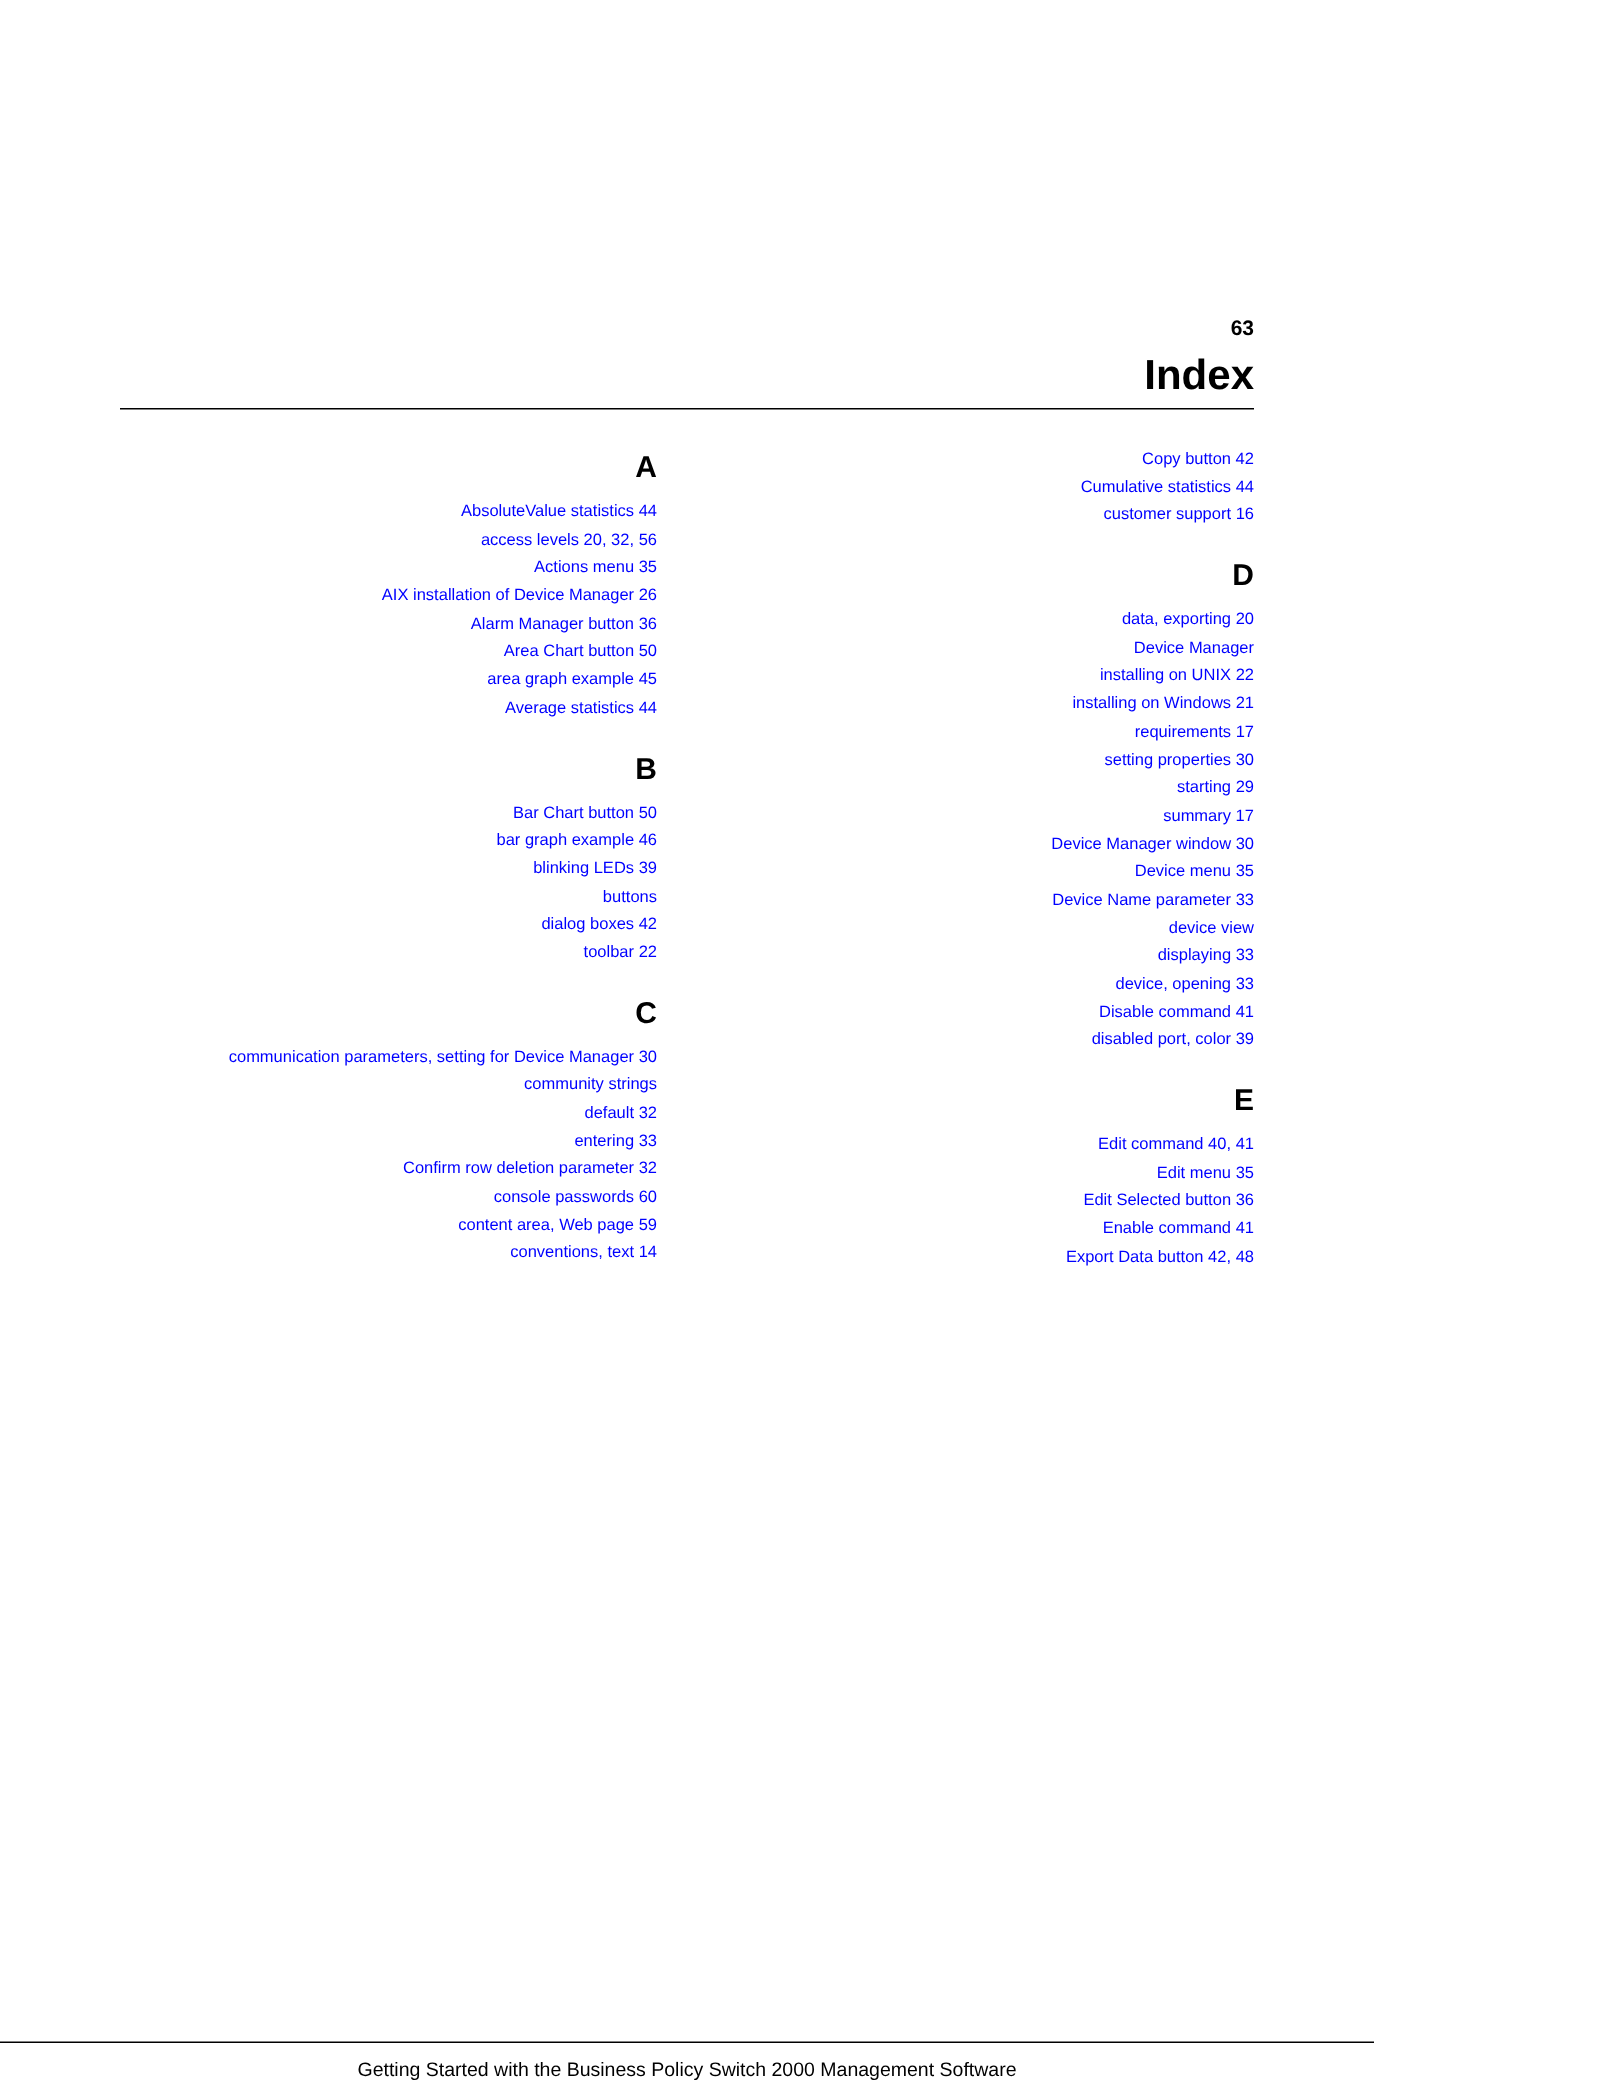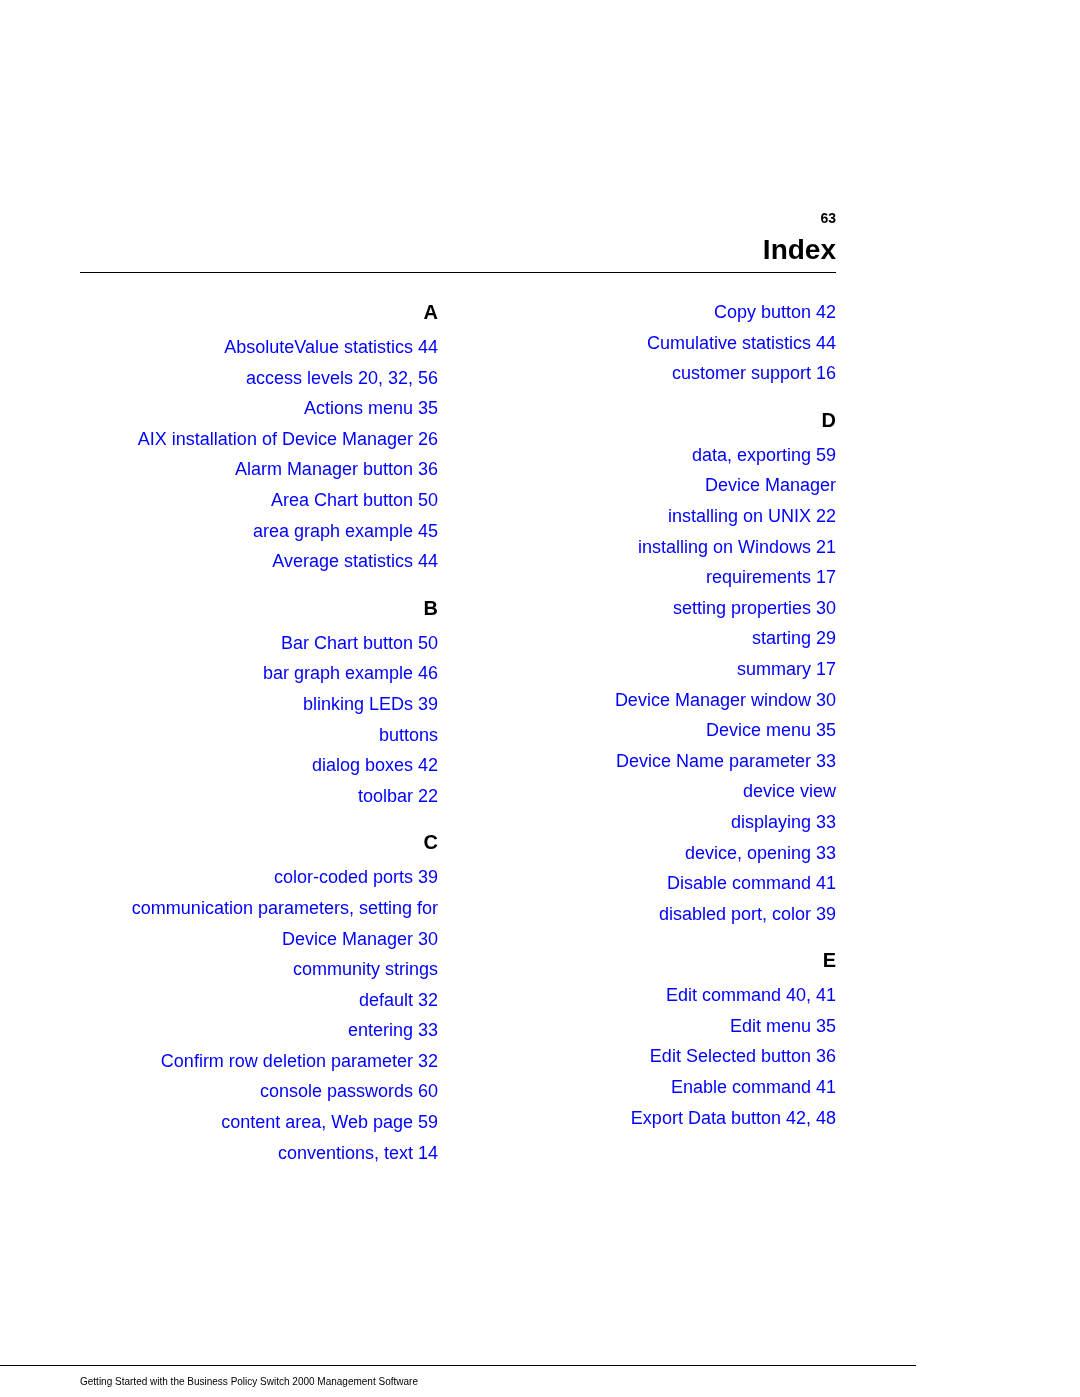--- a/index.html
+++ b/index.html
@@ -56,35 +56,36 @@
     }
     .section-letter {
       font-size: 20px;
       font-weight: bold;
       color: #000;
       margin-bottom: 8px;
       margin-top: 4px;
     }
     .index-entry {
       color: #00f;
-      font-size: 18px;
+      font-size: 11px;
       line-height: 1.7;
       display: block;
       text-decoration: none;
     }
     .index-entry.sub {
       padding-left: 24px;
     }
     .index-section {
       margin-bottom: 20px;
     }
     .footer {
       border-top: 1px solid #000;
-      padding: 10px 80px;
-      font-size: 10px;
+      padding: 10px 64px;
+      text-align: center;
+      font-size: 13px;
       color: #000;
       margin-top: auto;
     }
   </style>
 </head>
 <body>
 
 <div class="page">
   <div class="top-spacer"></div>
   <div class="page-number">
@@ -110,40 +111,39 @@
             <div class="section-letter">B</div>
             <a class="index-entry" href="#">Bar Chart button 50</a>
             <a class="index-entry" href="#">bar graph example 46</a>
             <a class="index-entry" href="#">blinking LEDs 39</a>
             <a class="index-entry" href="#">buttons</a>
             <a class="index-entry sub" href="#">dialog boxes 42</a>
             <a class="index-entry sub" href="#">toolbar 22</a>
           </div>
           <div class="index-section">
             <div class="section-letter">C</div>
-            <a class="index-entry" href="#">color-coded ports 39</a>
             <a class="index-entry" href="#">communication parameters, setting for Device Manager 30</a>
             <a class="index-entry" href="#">community strings</a>
             <a class="index-entry sub" href="#">default 32</a>
             <a class="index-entry sub" href="#">entering 33</a>
             <a class="index-entry" href="#">Confirm row deletion parameter 32</a>
             <a class="index-entry" href="#">console passwords 60</a>
             <a class="index-entry" href="#">content area, Web page 59</a>
             <a class="index-entry" href="#">conventions, text 14</a>
           </div>
         </div>
       <div class="col" id="right-col">
           <div class="index-section">
             <a class="index-entry" href="#">Copy button 42</a>
             <a class="index-entry" href="#">Cumulative statistics 44</a>
             <a class="index-entry" href="#">customer support 16</a>
           </div>
           <div class="index-section">
             <div class="section-letter">D</div>
-            <a class="index-entry" href="#">data, exporting 59</a>
+            <a class="index-entry" href="#">data, exporting 20</a>
             <a class="index-entry" href="#">Device Manager</a>
             <a class="index-entry sub" href="#">installing on UNIX 22</a>
             <a class="index-entry sub" href="#">installing on Windows 21</a>
             <a class="index-entry sub" href="#">requirements 17</a>
             <a class="index-entry sub" href="#">setting properties 30</a>
             <a class="index-entry sub" href="#">starting 29</a>
             <a class="index-entry sub" href="#">summary 17</a>
             <a class="index-entry" href="#">Device Manager window 30</a>
             <a class="index-entry" href="#">Device menu 35</a>
             <a class="index-entry" href="#">Device Name parameter 33</a>

